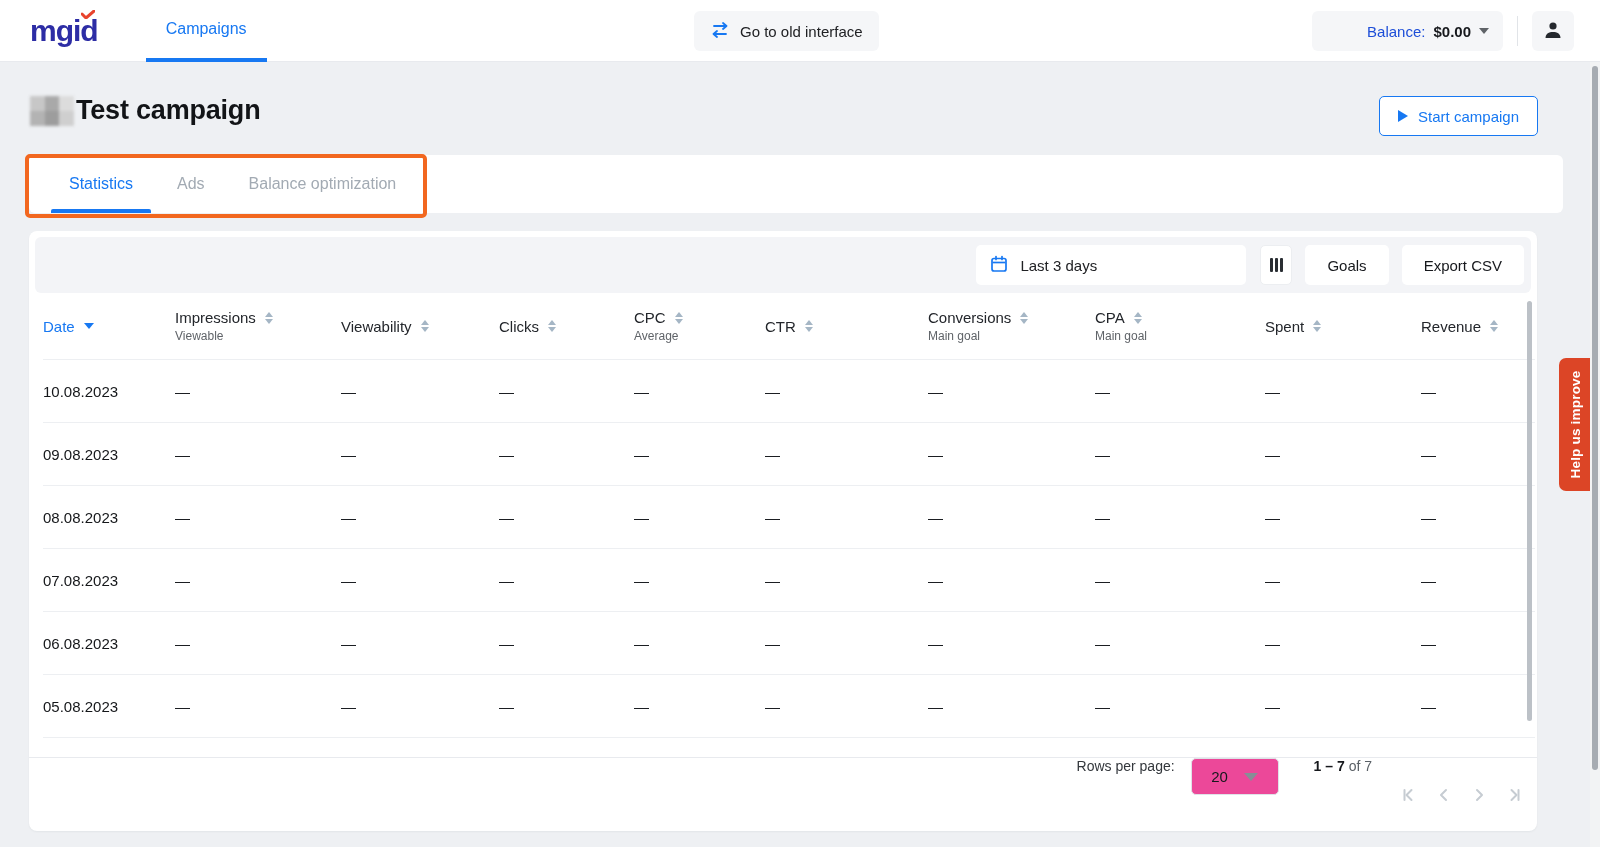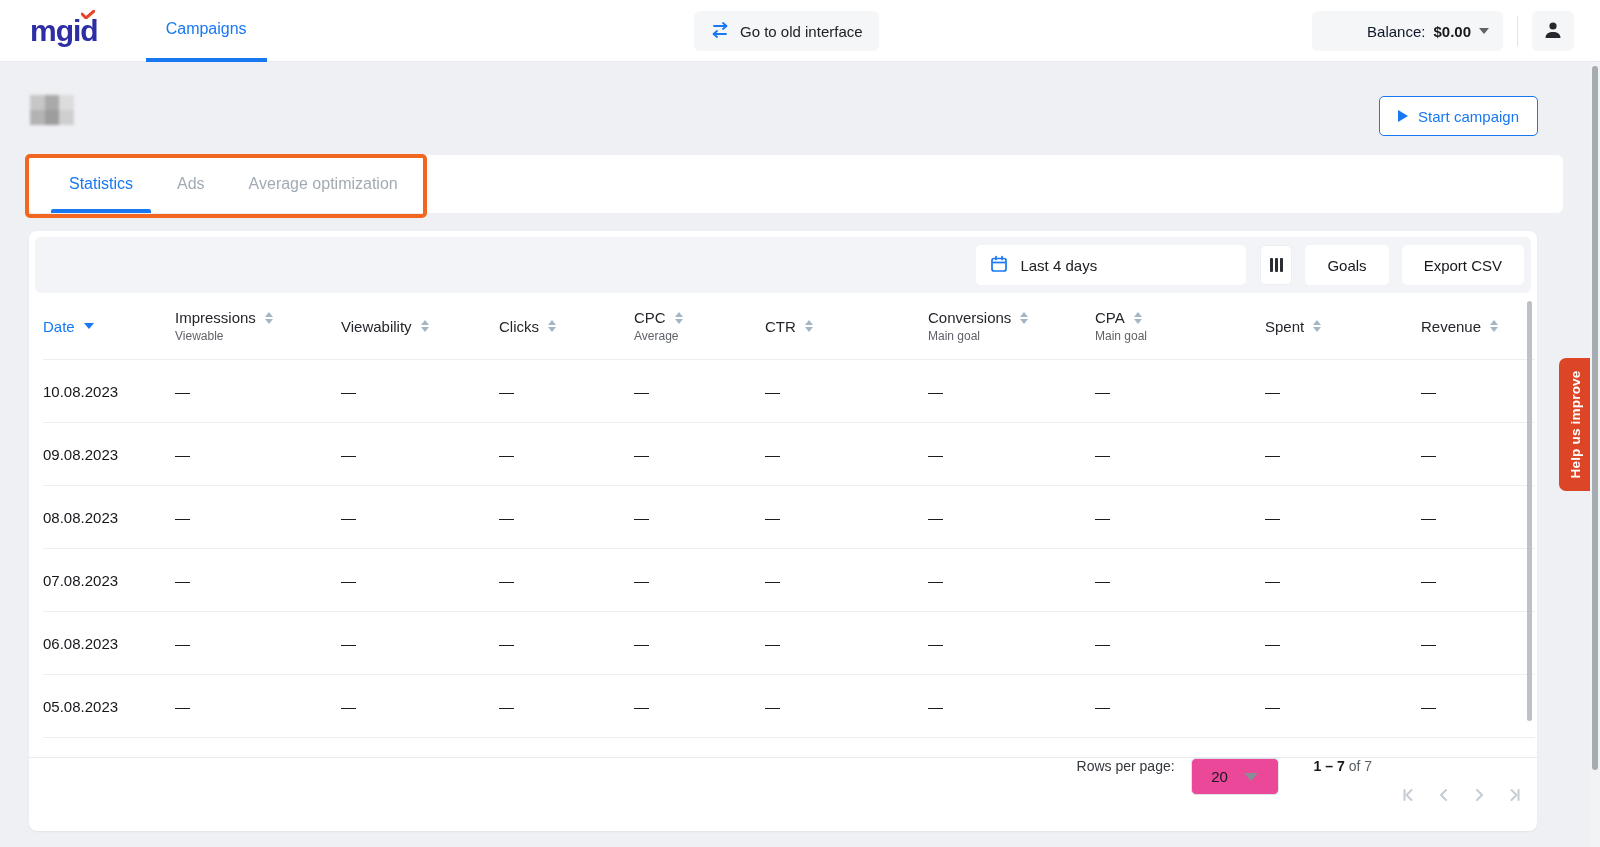--- a/index.html
+++ b/index.html
@@ -15,21 +15,21 @@
   .logo .check svg { display:block; }
   .nav-tab { height:62px; margin-left:48px; padding:0 20px; display:flex; align-items:center;
              color:#1778f2; font-size:16px; font-weight:500; border-bottom:4px solid #1778f2; cursor:pointer; }
   .nav-center { position:absolute; left:694px; top:11px; }
   .btn-gray { display:flex; align-items:center; gap:10px; height:40px; padding:0 16px; background:#f5f6f8;
               border:none; border-radius:6px; font-size:15px; font-weight:500; color:#202124; cursor:pointer;
               font-family:"Liberation Sans", sans-serif; }
   .nav-right { position:absolute; right:26px; top:11px; display:flex; align-items:center; gap:14px; }
   .balance-chip { display:flex; align-items:center; gap:8px; height:40px; padding:0 14px; background:#f5f6f8;
                   border-radius:6px; font-size:15px; cursor:pointer; }
-  .balance-chip .lbl { color:#0f172a;margin-left:41px; }
+  .balance-chip .lbl { color:#1d4ed8;margin-left:41px; }
   .balance-chip .val { font-weight:bold; color:#16181c; }
   .caret-down { width:0; height:0; border-left:5px solid transparent; border-right:5px solid transparent;
                 border-top:6px solid #5f6368; display:inline-block; }
   .nav-divider { width:1px; height:30px; background:#e1e4e8; }
   .avatar-btn { width:42px; height:40px; background:#f5f6f8; border:none; border-radius:6px;
                 display:flex; align-items:center; justify-content:center; cursor:pointer; }
 
   
   .title-row { position:absolute; left:30px; top:95px; width:1508px; display:flex; align-items:center; }
   .redacted { width:44px; height:30px; display:grid; grid-template-columns:1fr 1fr 1fr; grid-template-rows:1fr 1fr;
@@ -155,52 +155,53 @@
 
   <div class="title-row">
     <div class="redacted">
         <i></i>
         <i></i>
         <i></i>
         <i></i>
         <i></i>
         <i></i>
       </div>
+    <h1 class="page-title">Test campaign</h1>
     <button class="start-btn">
       <span class="play-icon"></span>
       <span>Start campaign</span>
     </button>
   </div>
 
   <div class="tabs-card">
     <div class="tab active">
       <span>Statistics</span>
       <span class="tab-underline"></span>
     </div>
     <div class="tab">
       <span>Ads</span>
     </div>
     <div class="tab">
-      <span>Average optimization</span>
+      <span>Balance optimization</span>
     </div>
   </div>
   <div class="annotation-box"></div>
 
   <section class="table-card">
     <div class="toolbar">
       <div class="date-field">
         <span>
           <svg width="18" height="18" viewBox="0 0 18 18">
               <rect x="2" y="3.5" width="14" height="12.5" rx="2" stroke="#1778f2" stroke-width="1.7" fill="none"></rect>
               <line x1="2.6" y1="7.5" x2="15.4" y2="7.5" stroke="#1778f2" stroke-width="1.7"></line>
               <line x1="6" y1="1.5" x2="6" y2="4.5" stroke="#1778f2" stroke-width="1.7" stroke-linecap="round"></line>
               <line x1="12" y1="1.5" x2="12" y2="4.5" stroke="#1778f2" stroke-width="1.7" stroke-linecap="round"></line>
             </svg>
         </span>
-        <span>Last 4 days</span>
+        <span>Last 3 days</span>
       </div>
       <button class="icon-btn">
         <i></i>
           <i></i>
           <i></i>
       </button>
       <button class="btn-white">Goals</button>
       <button class="btn-white">Export CSV</button>
     </div>
 

